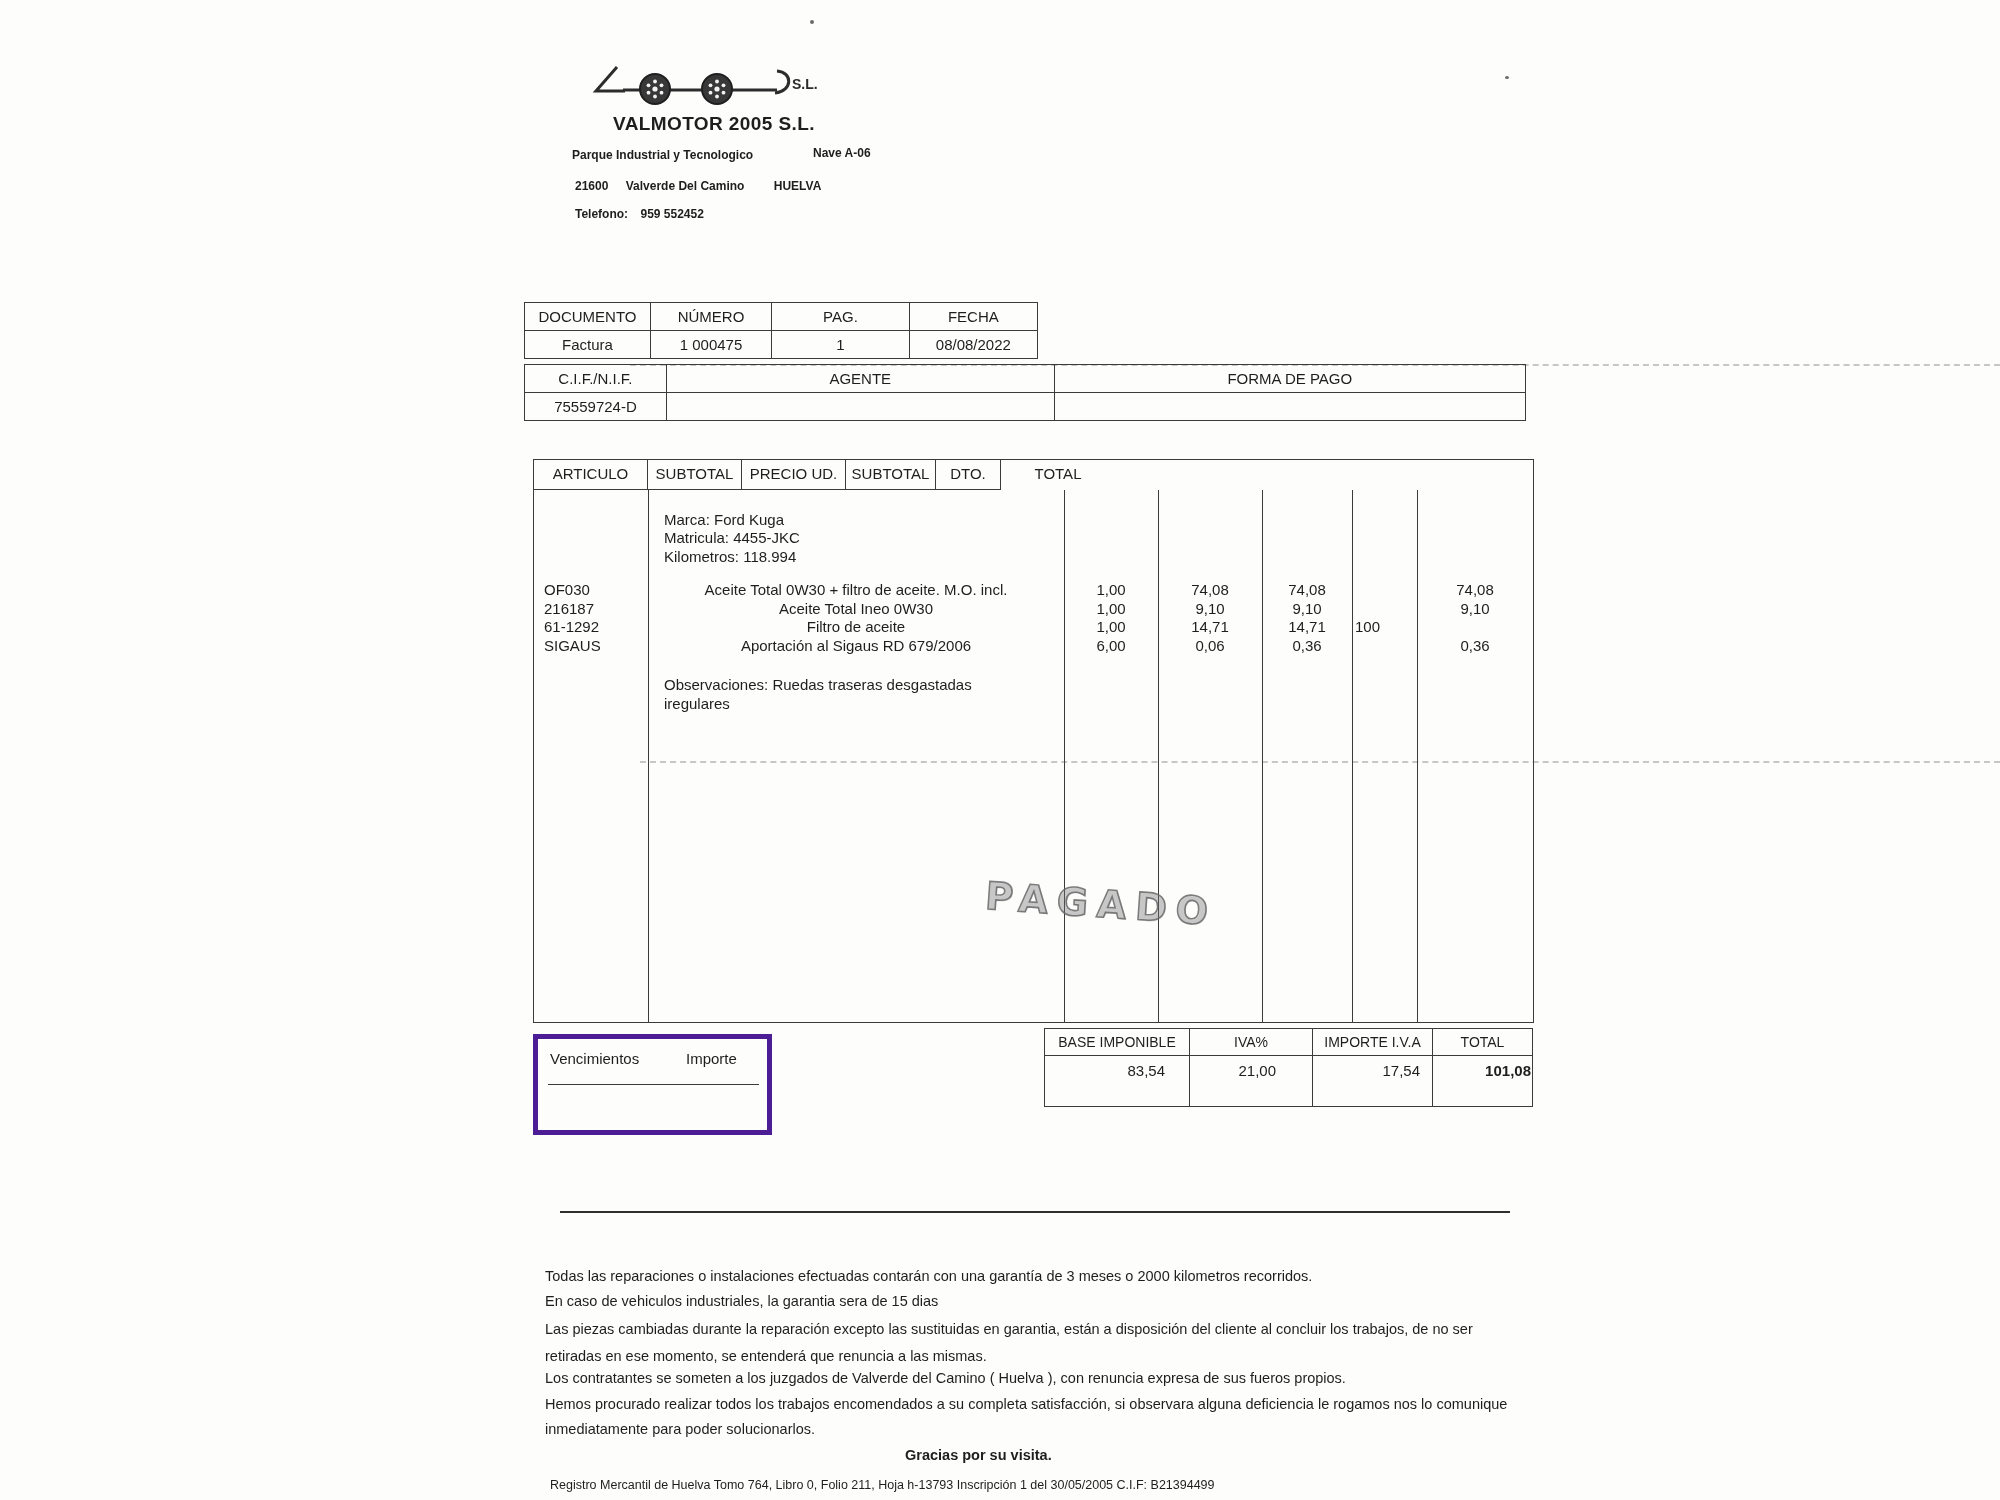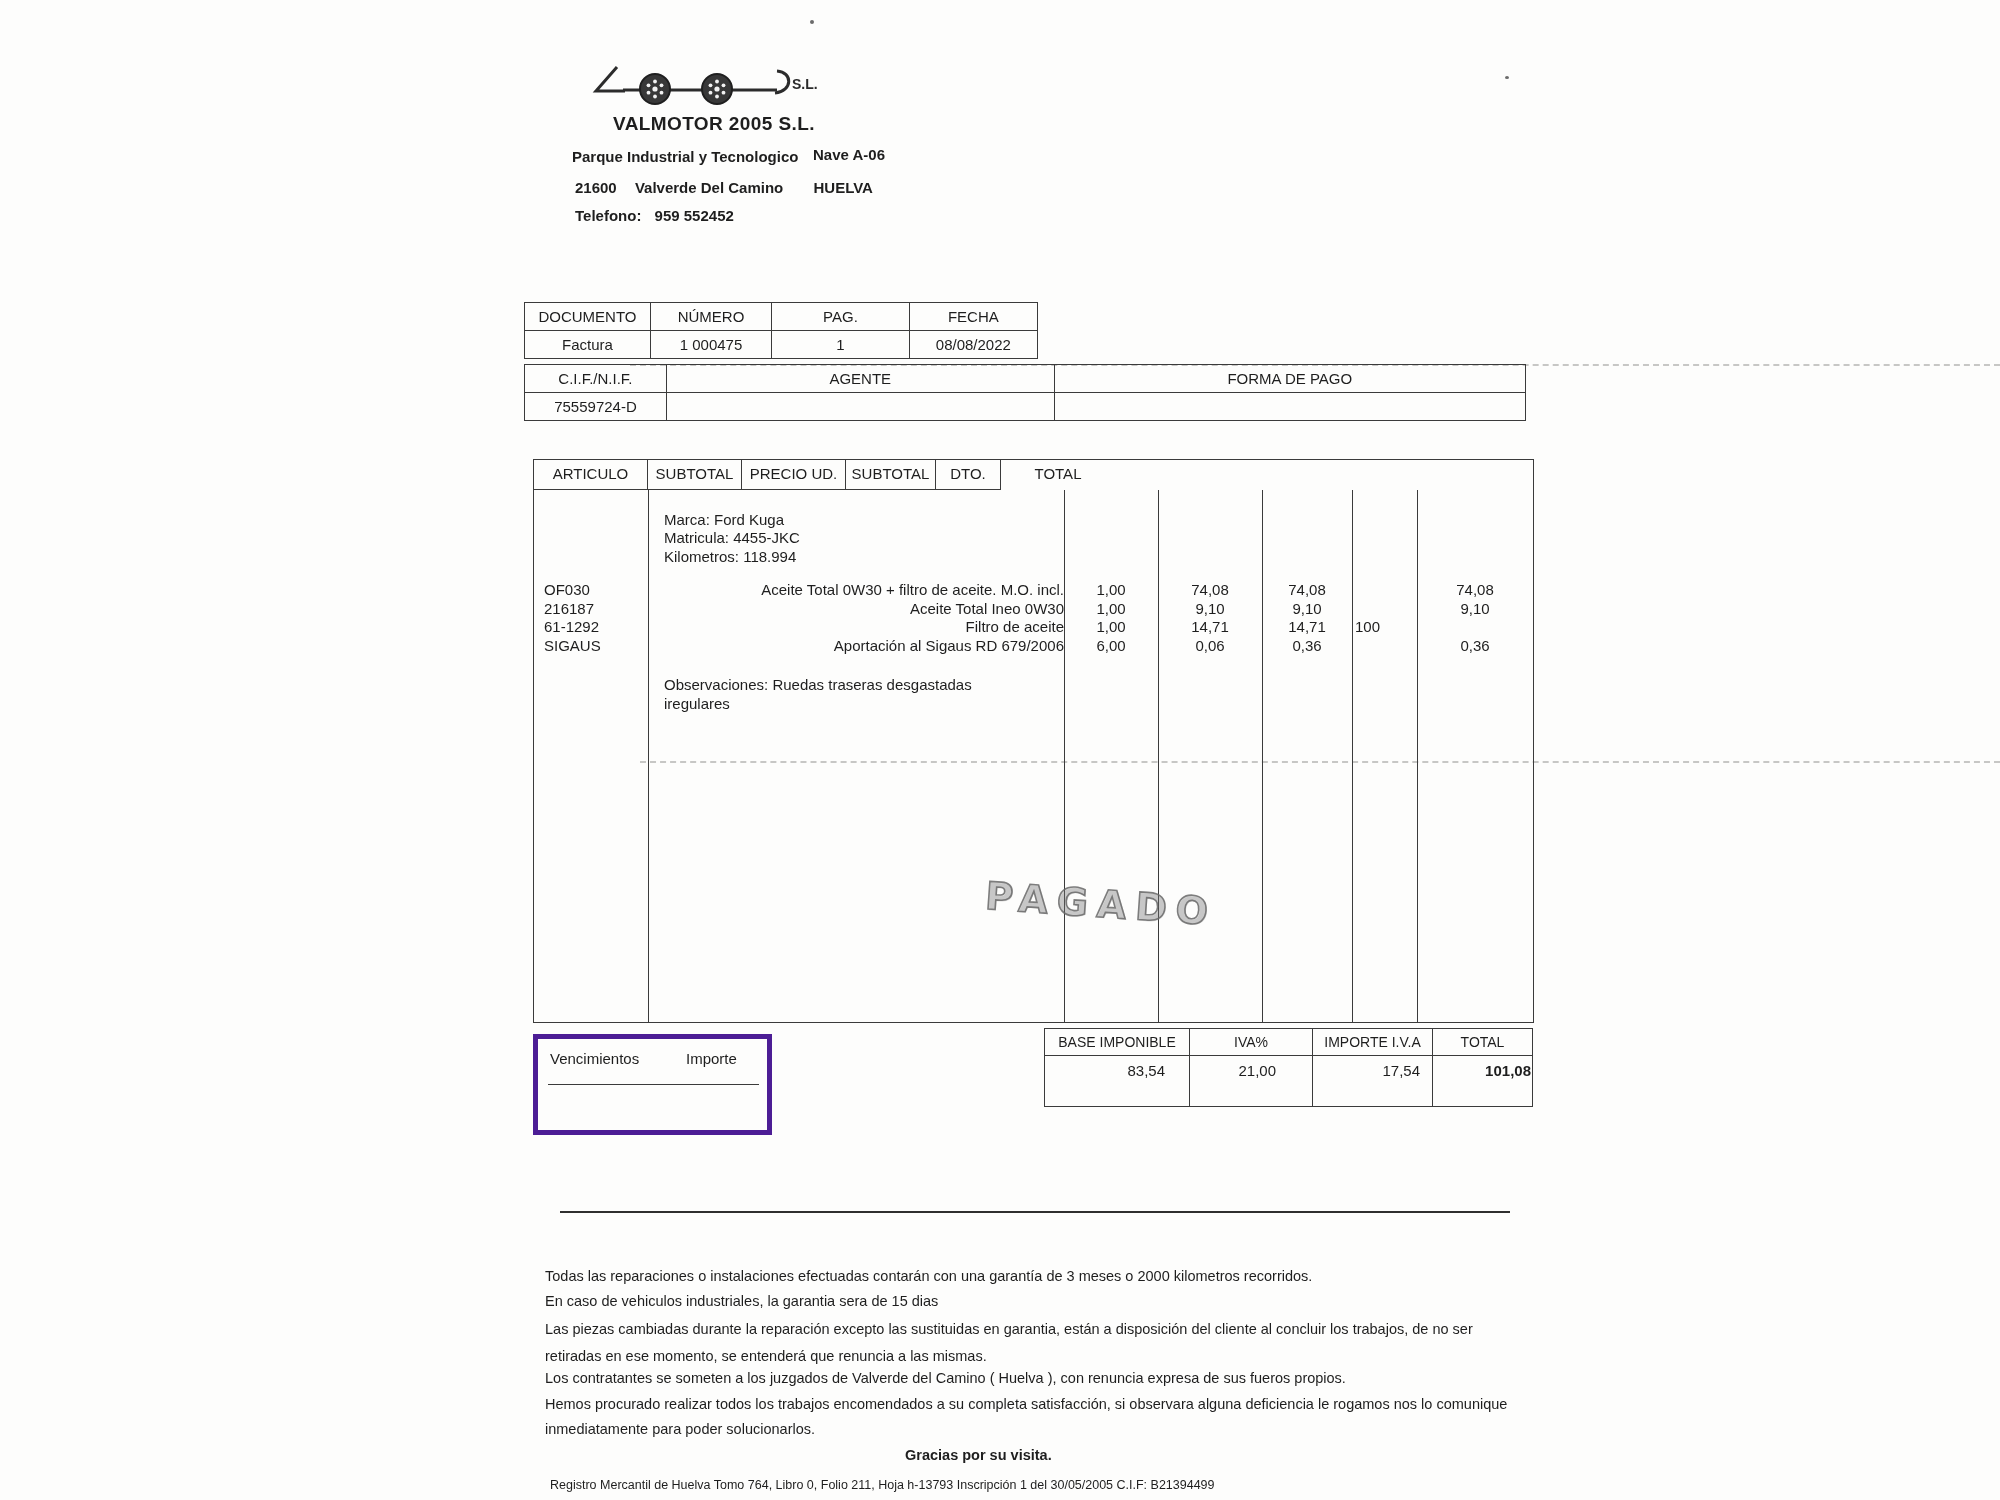--- a/index.html
+++ b/index.html
@@ -8,21 +8,21 @@
     background:#fdfdfc;color:#1e1e1e;
     font-family:"Liberation Sans","DejaVu Sans",sans-serif;
   }
   .speck{position:absolute;border-radius:50%;background:#6b6b6b}
   .dashline{position:absolute;height:0;border-top:2px dashed #c7c7c5}
 
   
   .logo{position:absolute;left:585px;top:60px;width:250px;height:50px}
   .logo-sl{position:absolute;left:792px;top:76px;font-size:14px;font-weight:bold;color:#2b2b2b}
   .company-name{position:absolute;left:613px;top:113px;font-size:19px;font-weight:bold;letter-spacing:.4px}
-  .addr{position:absolute;font-size:15px;font-weight:bold;white-space:nowrap}
+  .addr{position:absolute;font-size:12px;font-weight:bold;white-space:nowrap}
 
   
   table.tbl{position:absolute;border-collapse:collapse;background:transparent}
   table.tbl th,table.tbl td{
     border:1px solid #3b3b3b;font-weight:normal;font-size:15px;
     text-align:center;padding:2px 4px;height:23px;color:#1e1e1e;
   }
   td.l{text-align:left;padding-left:9px}
 
   
@@ -32,21 +32,21 @@
     box-sizing:border-box;height:30px;line-height:28px;text-align:center;font-size:15px;
     border-right:1px solid #3b3b3b;border-bottom:1px solid #3b3b3b;flex:none;
   }
   .ih-total{border-right:none;border-bottom:none}
   .items-body{position:absolute;top:30px;left:0;right:0;bottom:0}
   .vline{position:absolute;top:0;bottom:0;width:1px;background:#3b3b3b}
   .dline{position:absolute;left:130px;font-size:15px;line-height:19px;white-space:pre}
   .irow{position:absolute;left:0;width:100%;display:flex;font-size:15px;line-height:19px}
   .irow span{box-sizing:border-box;flex:none;white-space:nowrap}
   .c-art{width:114px;text-align:left;padding-left:10px}
-  .c-desc{width:416px;text-align:right;}
+  .c-desc{width:416px;text-align:center;}
   .c-cant{width:94px;text-align:center}
   .c-prec{width:104px;text-align:center}
   .c-sub{width:90px;text-align:center}
   .c-dto{width:65px;text-align:left;padding-left:3px}
   .c-tot{width:116px;text-align:center}
 
   
   .stamp{
     position:absolute;left:985px;top:882px;
     font-size:38px;font-weight:bold;letter-spacing:9px;

